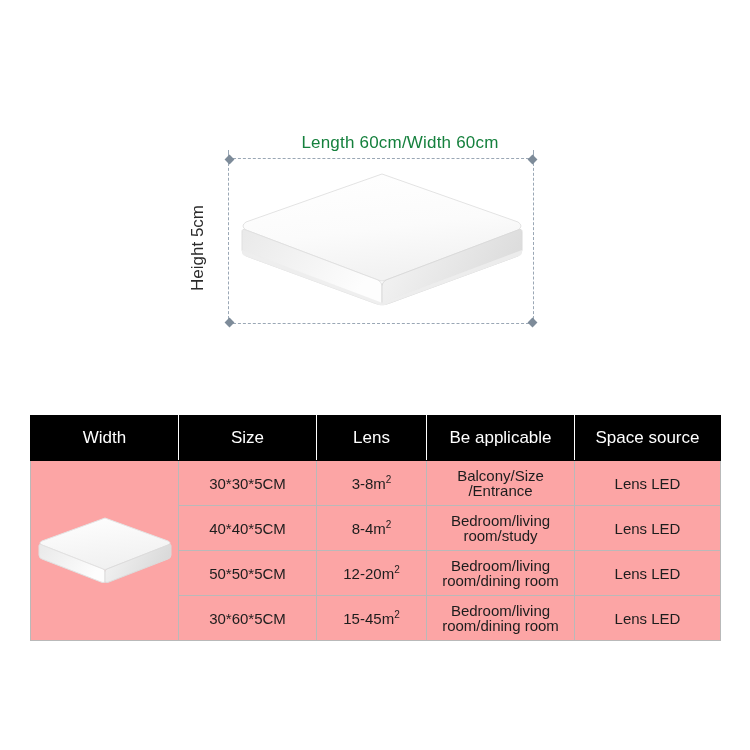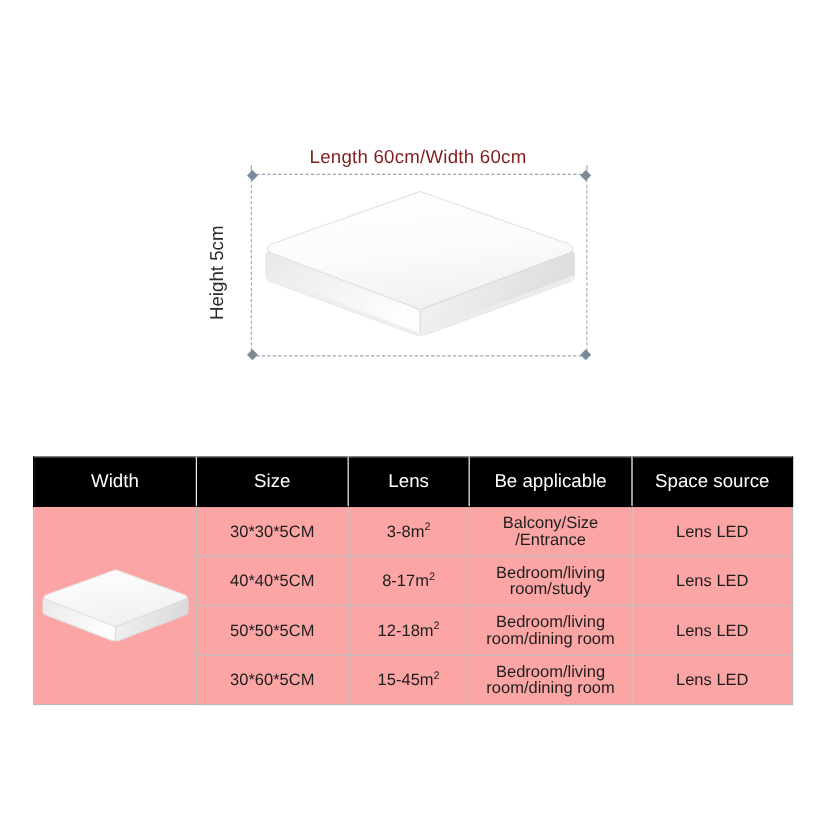--- a/index.html
+++ b/index.html
@@ -19,26 +19,26 @@
   .diagram {
     position: absolute;
     left: 0;
     top: 0;
     width: 750px;
     height: 415px;
   }
 
   .dim-top-label {
     position: absolute;
-    left: 225px;
+    left: 245px;
     top: 133px;
     width: 310px;
     text-align: center;
     font-size: 17px;
-    color: #7f1d1d;
+    color: #15803d;
     letter-spacing: 0.2px;
   }
 
   .dim-side-label {
     position: absolute;
     left: 187px;
     top: 205px;
     width: 24px;
     font-size: 17px;
     color: #2b2b2b;
@@ -253,33 +253,33 @@
         <td class="applicable">
           <div>Balcony/Size</div>
           <div>/Entrance</div>
         </td>
         <td>Lens LED</td>
       </tr>
 
       <tr>
         <td>40*40*5CM</td>
         <td>
-          <span>8-17</span><span>m</span><span class="sup">2</span>
+          <span>8-4</span><span>m</span><span class="sup">2</span>
         </td>
         <td class="applicable">
           <div>Bedroom/living</div>
           <div>room/study</div>
         </td>
         <td>Lens LED</td>
       </tr>
 
       <tr>
         <td>50*50*5CM</td>
         <td>
-          <span>12-18</span><span>m</span><span class="sup">2</span>
+          <span>12-20</span><span>m</span><span class="sup">2</span>
         </td>
         <td class="applicable">
           <div>Bedroom/living</div>
           <div>room/dining room</div>
         </td>
         <td>Lens LED</td>
       </tr>
 
       <tr>
         <td>30*60*5CM</td>

